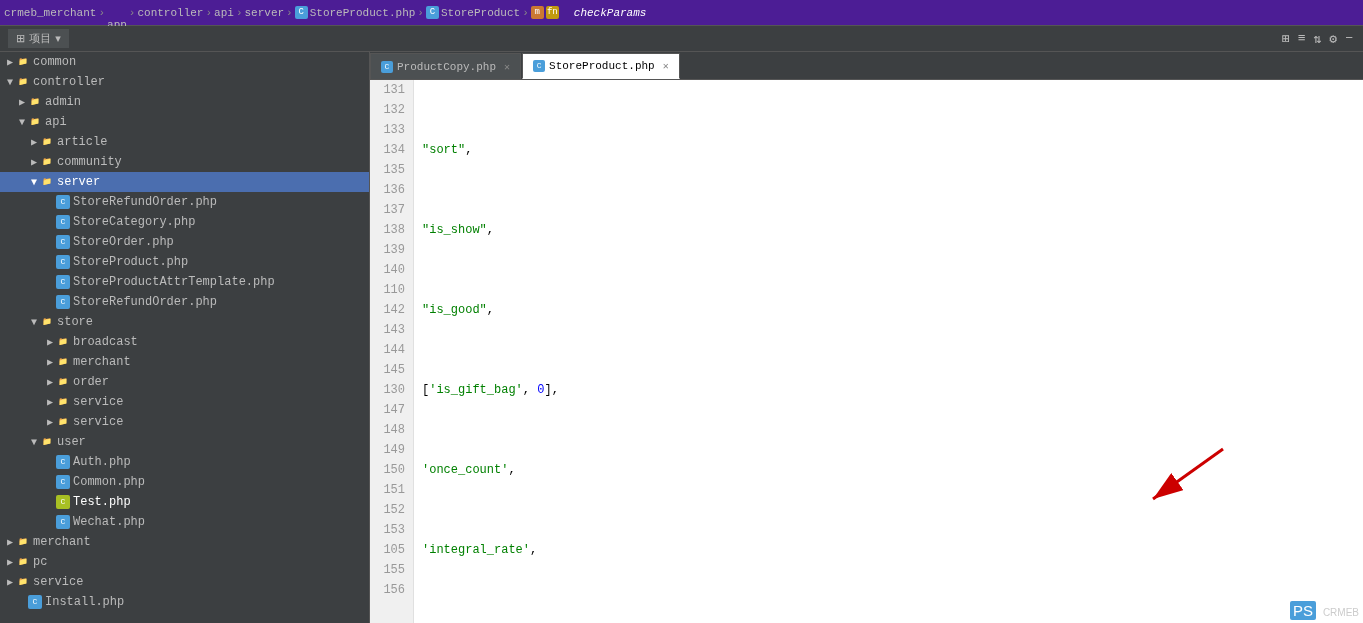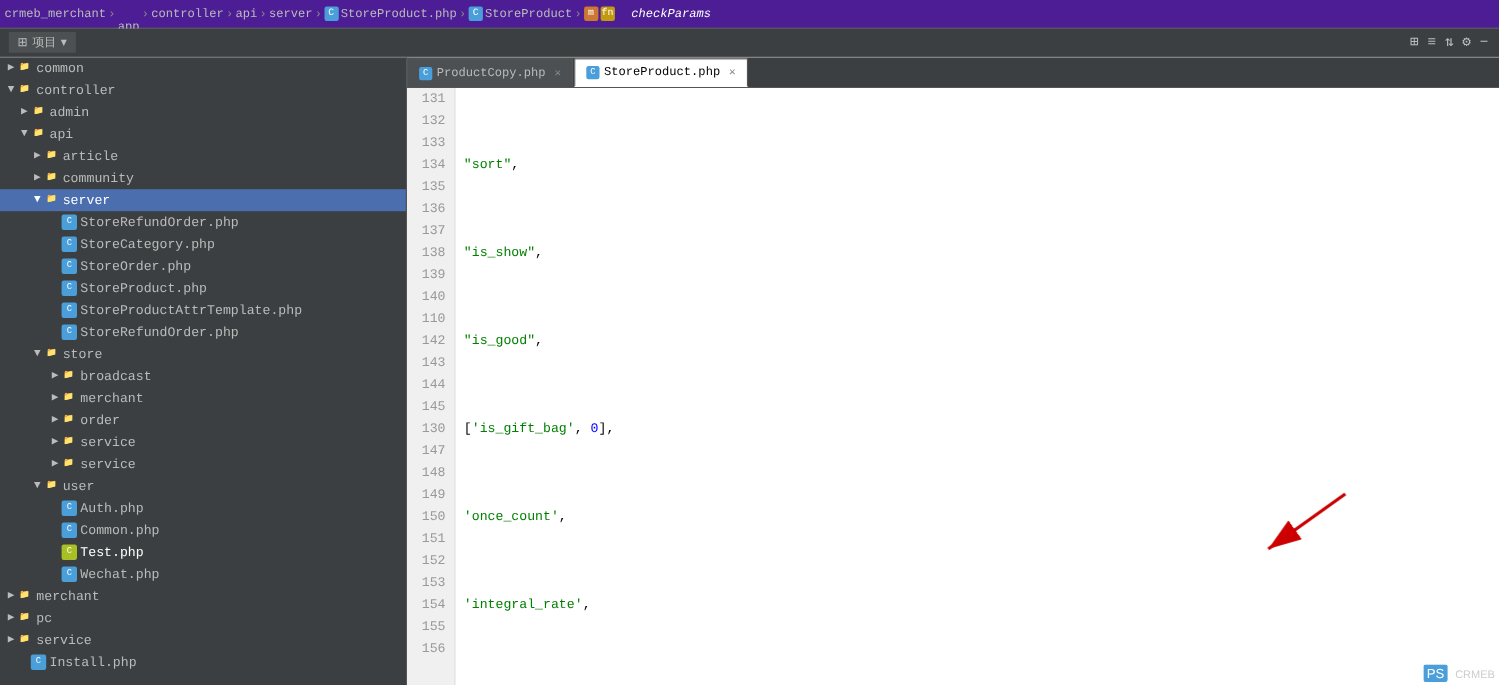--- a/index.html
+++ b/index.html
@@ -508,21 +508,21 @@
           <div>144</div>
           <div>145</div>
           <div>130</div>
           <div>147</div>
           <div>148</div>
           <div>149</div>
           <div>150</div>
           <div>151</div>
           <div>152</div>
           <div>153</div>
-          <div>154</div>
+          <div>105</div>
           <div>155</div>
           <div>156</div>
         </div>
         <div class="code-content">
           
           <div class="code-line"><span class="s-string-double">"sort"</span><span class="s-normal">,</span></div>
           
           <div class="code-line"><span class="s-string-double">"is_show"</span><span class="s-normal">,</span></div>
           
           <div class="code-line"><span class="s-string-double">"is_good"</span><span class="s-normal">,</span></div>
@@ -583,15 +583,15 @@
             <polygon points="0 0, 10 3.5, 0 7" fill="#cc0000"></polygon>
           </marker>
         </defs>
         <path d="M 100,10 L 30,60" stroke="#cc0000" stroke-width="3" fill="none" marker-end="url(#arrowhead)"></path>
       </svg>
     </div>
   </div>
 </div>
 
 <div style="position:fixed;bottom:4px;right:4px;font-size:10px;color:#aaaaaa;font-family:sans-serif;">
-  <span style="background:#4a9eda;color:white;padding:1px 3px;font-size:12px;border-radius:2px;">PS</span>
+  <span style="background:#4a9eda;color:white;padding:1px 3px;font-size:15px;border-radius:2px;">PS</span>
   <span style="margin-left:4px;color:#cccccc;">CRMEB</span>
 </div>
 
 </body></html>

